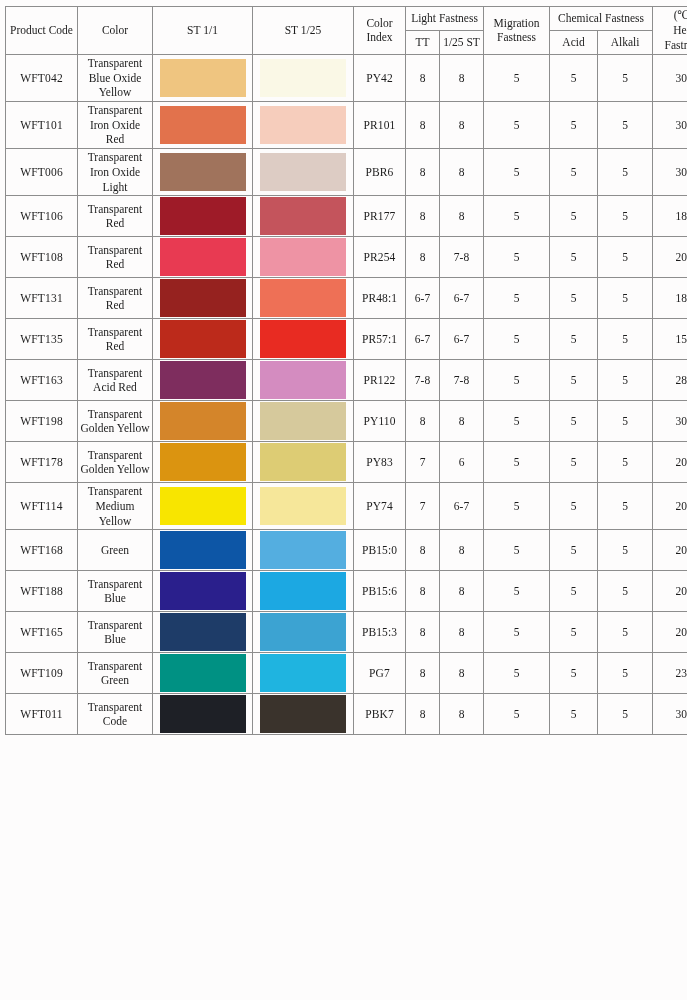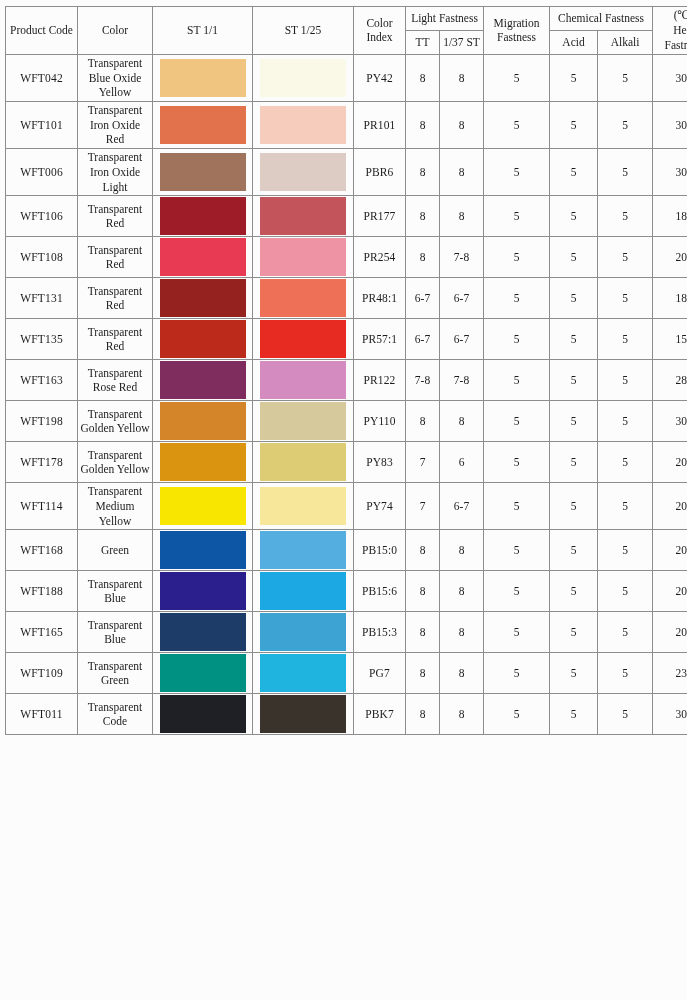--- a/index.html
+++ b/index.html
@@ -116,21 +116,21 @@
         <th colspan="2" class="grp-title">Light Fastness</th>
         <th rowspan="2">Migration Fastness</th>
         <th colspan="2" class="grp-title">Chemical Fastness</th>
         <th rowspan="2">
           <span class="hdr-stack">(℃)</span>
           <span class="hdr-stack">Heat Fastness</span>
         </th>
       </tr>
       <tr class="sub-row">
         <th>TT</th>
-        <th>1/37 ST</th>
+        <th>1/25 ST</th>
         <th>Acid</th>
         <th>Alkali</th>
       </tr>
     </thead>
     <tbody id="tbody">
         <tr>
           <td class="code-cell">WFT042</td>
           <td class="name-cell">Transparent Blue Oxide Yellow</td>
           <td class="swatch-cell">
             <span class="swatch" style="background: rgb(239, 197, 128);"></span>
@@ -243,21 +243,21 @@
           <td class="ci-cell">PR57:1</td>
           <td class="num-cell">6-7</td>
           <td class="num-cell">6-7</td>
           <td class="num-cell">5</td>
           <td class="num-cell">5</td>
           <td class="num-cell">5</td>
           <td class="heat-cell">150</td>
         </tr>
         <tr>
           <td class="code-cell">WFT163</td>
-          <td class="name-cell">Transparent Rose Red</td>
+          <td class="name-cell">Transparent Acid Red</td>
           <td class="swatch-cell">
             <span class="swatch" style="background: rgb(126, 45, 94);"></span>
           </td>
           <td class="swatch-cell">
             <span class="swatch" style="background: rgb(212, 140, 192);"></span>
           </td>
           <td class="ci-cell">PR122</td>
           <td class="num-cell">7-8</td>
           <td class="num-cell">7-8</td>
           <td class="num-cell">5</td>

